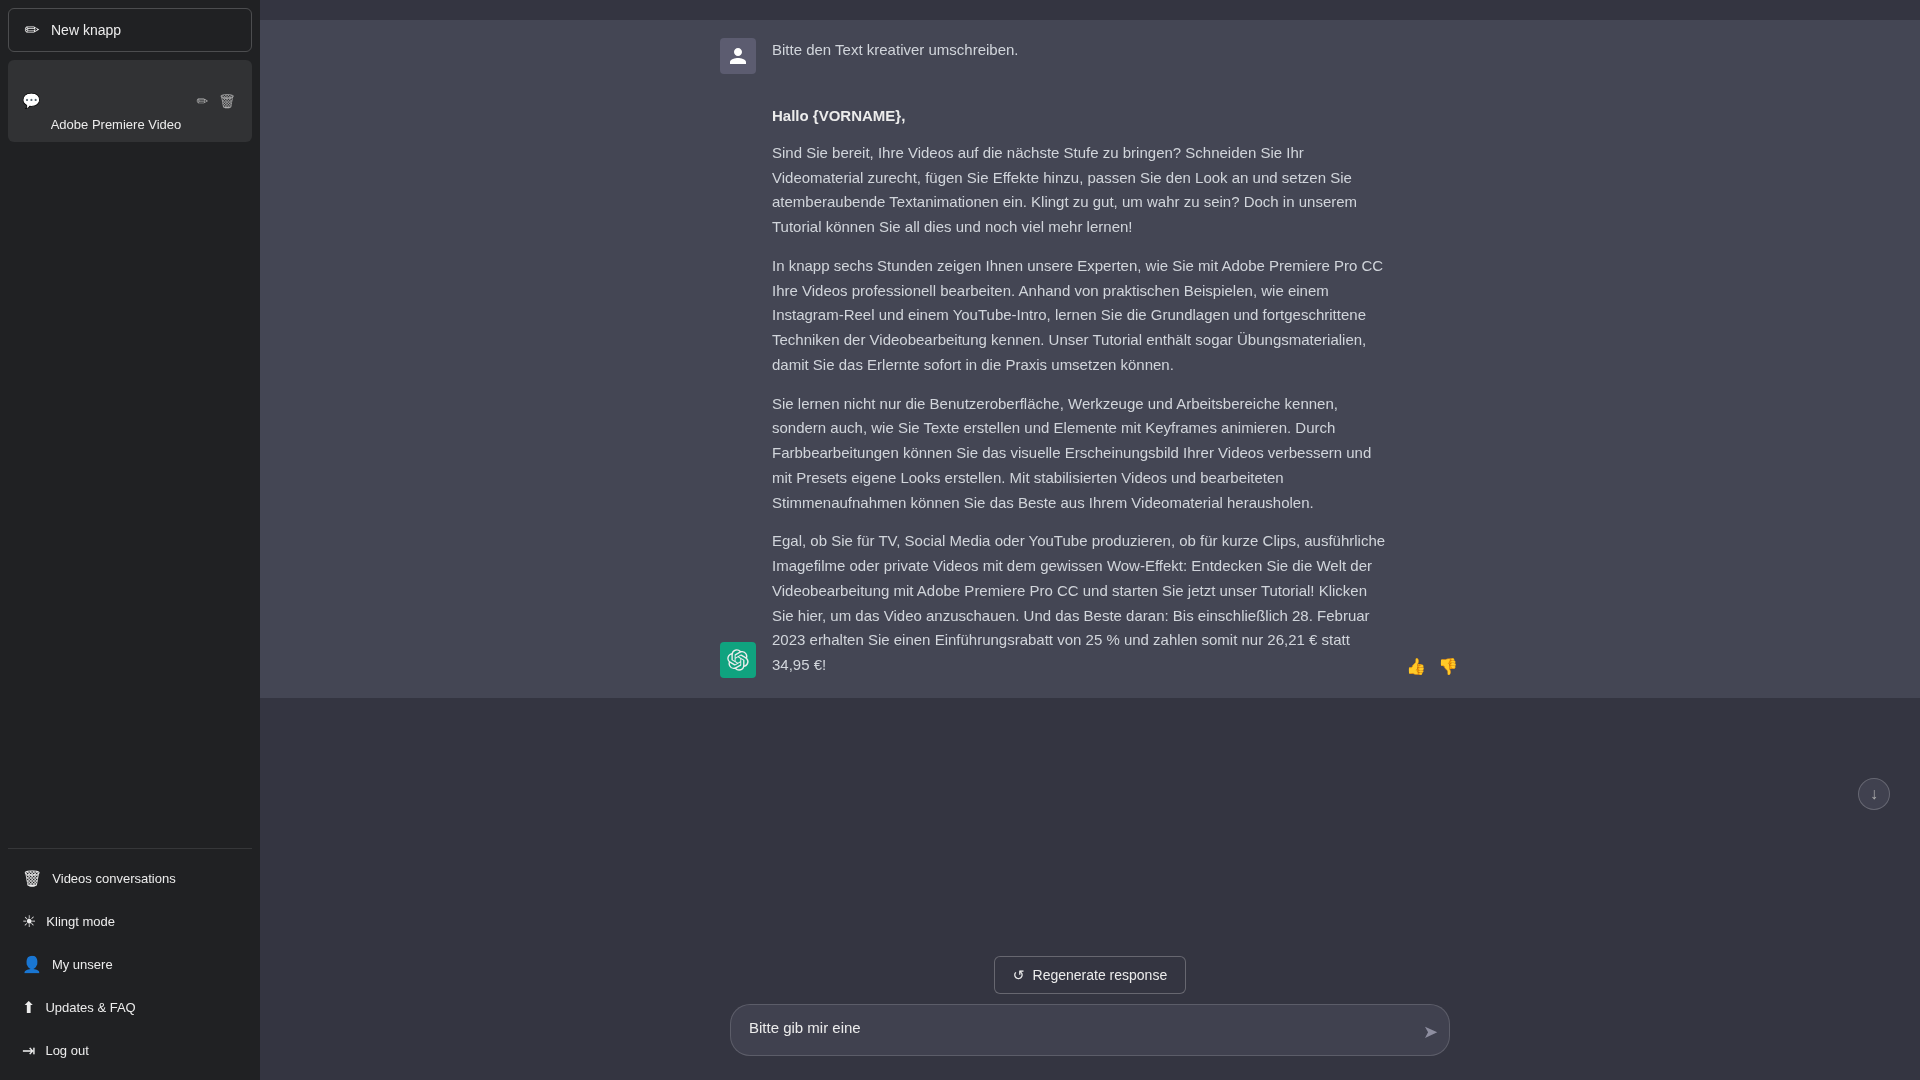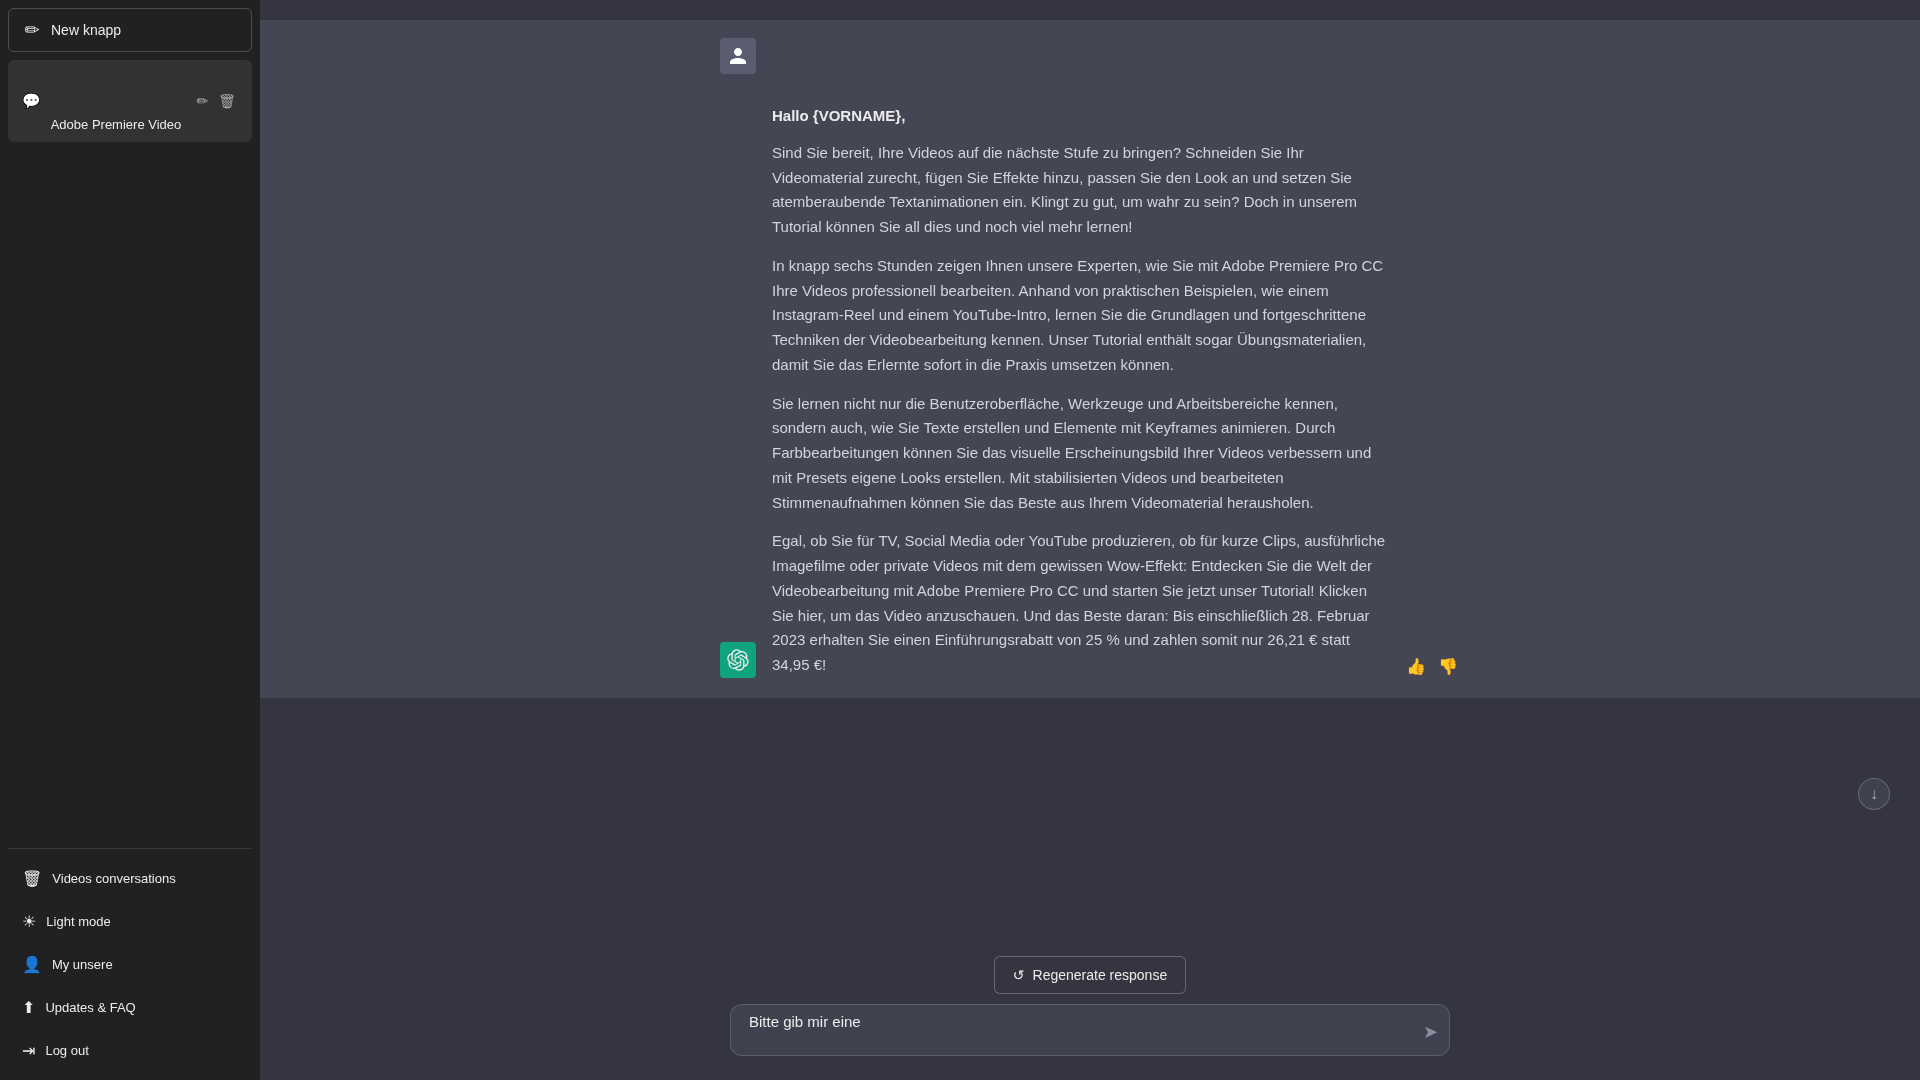--- a/index.html
+++ b/index.html
@@ -215,24 +215,24 @@
 
     .input-wrapper {
       width: 100%;
       max-width: 720px;
       position: relative;
     }
     .chat-input {
       width: 100%;
       background: #40414f;
       border: 1px solid rgba(255,255,255,0.15);
-      border-radius: 12px;
+      border-radius: 20px;
       color: #ececec;
       font-size: 15px;
-      padding: 8px 50px 14px 18px;
+      padding: 14px 50px 14px 18px;
       resize: none;
       outline: none;
       min-height: 52px;
       font-family: inherit;
     }
     .chat-input::placeholder { color: #8e8ea0; }
     .send-btn {
       position: absolute;
       right: 12px;
       top: 50%;
@@ -290,21 +290,21 @@
       </div>
     </div>
   </div>
   <div class="sidebar-bottom">
     <div class="sidebar-bottom-item">
       <span class="sidebar-bottom-icon">🗑</span>
       <span>Videos conversations</span>
     </div>
     <div class="sidebar-bottom-item">
       <span class="sidebar-bottom-icon">☀</span>
-      <span>Light mode</span>
+      <span>Klingt mode</span>
     </div>
     <div class="sidebar-bottom-item">
       <span class="sidebar-bottom-icon">👤</span>
       <span>My unsere</span>
     </div>
     <div class="sidebar-bottom-item">
       <span class="sidebar-bottom-icon">⬆</span>
       <span>Updates &amp; FAQ</span>
     </div>
     <div class="sidebar-bottom-item">
@@ -316,20 +316,23 @@
 
 <div class="main">
   <div class="chat-area">
 
     <div class="partial-top">
       <div class="message-partial">
         <div class="avatar avatar-user">
           <svg viewBox="0 0 24 24" width="20" height="20" fill="white">
               <path d="M12 12c2.7 0 4.8-2.1 4.8-4.8S14.7 2.4 12 2.4 7.2 4.5 7.2 7.2 9.3 12 12 12zm0 2.4c-3.2 0-9.6 1.6-9.6 4.8v2.4h19.2v-2.4c0-3.2-6.4-4.8-9.6-4.8z"></path>
             </svg>
+        </div>
+        <div class="message-content">
+          <p>Bitte den Text kreativer umschreiben.</p>
         </div>
       </div>
     </div>
 
     <div class="assistant-message-wrapper">
       <div class="message-full">
         <div class="avatar avatar-gpt">
           <svg viewBox="0 0 41 41" fill="none" xmlns="http://www.w3.org/2000/svg">
             <path d="M37.532 16.87a9.963 9.963 0 0 0-.856-8.184 10.078 10.078 0 0 0-10.855-4.835A9.964 9.964 0 0 0 18.306.5a10.079 10.079 0 0 0-9.614 6.977 9.967 9.967 0 0 0-6.664 4.834 10.08 10.08 0 0 0 1.24 11.817 9.965 9.965 0 0 0 .856 8.185 10.079 10.079 0 0 0 10.855 4.835 9.965 9.965 0 0 0 7.516 3.35 10.078 10.078 0 0 0 9.617-6.981 9.967 9.967 0 0 0 6.663-4.834 10.079 10.079 0 0 0-1.243-11.813zM22.498 37.886a7.474 7.474 0 0 1-4.799-1.735c.061-.033.168-.091.237-.134l7.964-4.6a1.294 1.294 0 0 0 .655-1.134V19.054l3.366 1.944a.12.12 0 0 1 .066.092v9.299a7.505 7.505 0 0 1-7.49 7.496zM6.392 31.006a7.471 7.471 0 0 1-.894-5.023c.06.036.162.099.237.141l7.964 4.6a1.297 1.297 0 0 0 1.308 0l9.724-5.614v3.888a.12.12 0 0 1-.048.103l-8.051 4.649a7.504 7.504 0 0 1-10.24-2.744zM4.297 13.62A7.469 7.469 0 0 1 8.2 10.333c0 .068-.004.19-.004.274v9.201a1.294 1.294 0 0 0 .654 1.132l9.723 5.614-3.366 1.944a.12.12 0 0 1-.114.012L7.044 23.86a7.504 7.504 0 0 1-2.747-10.24zm27.658 6.437-9.724-5.615 3.367-1.943a.121.121 0 0 1 .114-.012l8.048 4.648a7.498 7.498 0 0 1-1.158 13.528v-9.476a1.293 1.293 0 0 0-.647-1.13zm3.35-5.043c-.059-.037-.162-.099-.236-.141l-7.965-4.6a1.298 1.298 0 0 0-1.308 0l-9.723 5.614v-3.888a.12.12 0 0 1 .048-.103l8.05-4.645a7.497 7.497 0 0 1 11.135 7.763zm-21.063 6.929-3.367-1.944a.12.12 0 0 1-.065-.092v-9.299a7.497 7.497 0 0 1 12.293-5.756 6.94 6.94 0 0 0-.236.134l-7.965 4.6a1.294 1.294 0 0 0-.654 1.132l-.006 11.225zm1.829-3.943 4.33-2.501 4.332 2.498v4.993l-4.331 2.5-4.331-2.5V18z" fill="currentColor"></path>
           </svg>

